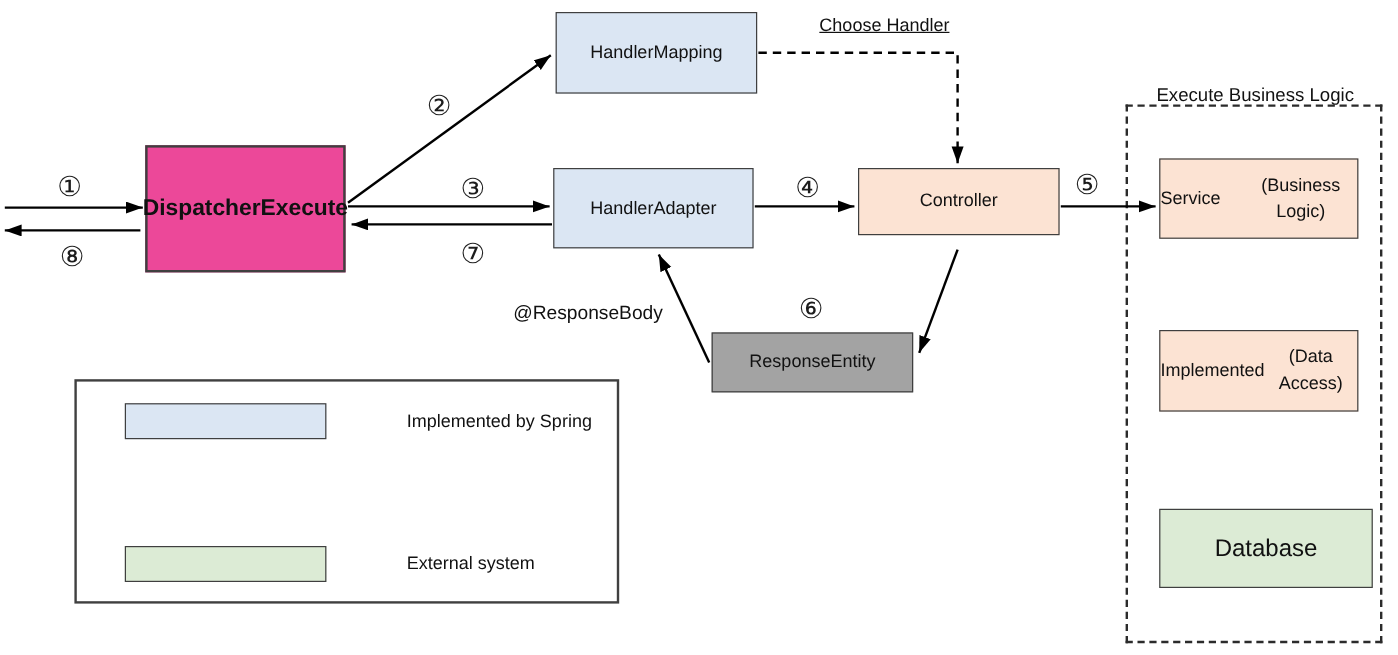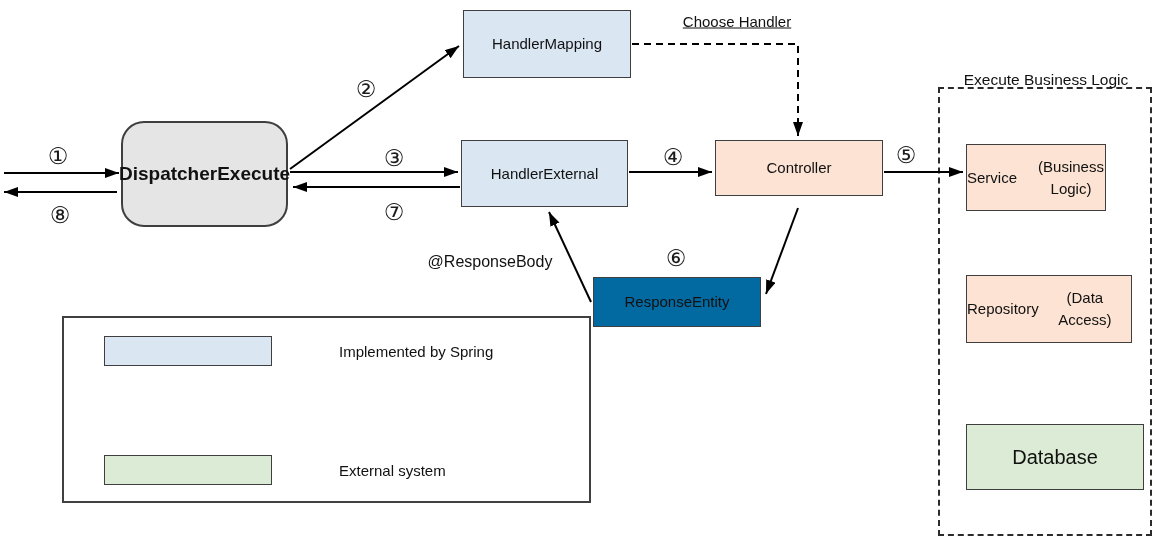--- a/index.html
+++ b/index.html
@@ -32,21 +32,21 @@
     line-height: 22px;
     z-index: 2;
   }
   .node.thick { border-width: 2px; }
   #dispatcher   { left: 121px; top: 121px; width: 167px; height: 106px;
                   font-weight: bold; font-size: 19px; line-height: 26px; }
   #handler-mapping { left: 463px; top: 10px;  width: 168px; height: 68px; }
   #handler-adapter { left: 461px; top: 140px; width: 167px; height: 67px; }
   #controller      { left: 715px; top: 140px; width: 168px; height: 56px; }
   #response-entity { left: 593px; top: 277px; width: 168px; height: 50px; }
-  #service         { left: 966px; top: 144px; width: 140px; height: 67px; gap: 20px; }
+  #service         { left: 966px; top: 132px; width: 166px; height: 67px; gap: 20px; }
   #repository      { left: 966px; top: 275px; width: 166px; height: 68px; }
   #database        { left: 966px; top: 424px; width: 178px; height: 66px;
                      font-size: 20px; }
   #business-group {
     position: absolute;
     left: 938px; top: 87px; width: 214px; height: 449px;
     border: 2px dashed #2b2b2b;
     z-index: 1;
   }
   .float-label {
@@ -71,21 +71,21 @@
   #num-1 { left: 58px;  top: 156px; }
   #num-8 { left: 60px;  top: 215px; }
   #num-2 { left: 366px; top: 89px;  }
   #num-3 { left: 394px; top: 158px; }
   #num-7 { left: 394px; top: 212px; }
   #num-4 { left: 673px; top: 157px; }
   #num-5 { left: 906px; top: 155px; }
   #num-6 { left: 676px; top: 258px; }
   #legend {
     position: absolute;
-    left: 62px; top: 316px; width: 529px; height: 187px;
+    left: 62px; top: 316px; width: 454px; height: 187px;
     border: 2px solid #404040;
     z-index: 2;
   }
   .legend-row { position: absolute; left: 40px; height: 30px; width: 420px; }
   .legend-row .swatch {
     position: absolute; left: 0; top: 0;
     width: 168px; height: 30px;
     border: 1.5px solid #3f3f3f;
   }
   .legend-row .legend-text {
@@ -98,50 +98,50 @@
   #legend-row-2 { top: 137px; padding-left: 40px; }
 </style>
 </head>
 <body>
 
 <div id="canvas">
 
   <div id="business-group"></div>
   <div class="float-label" id="lbl-group-title">Execute Business Logic</div>
 
-  <div class="node thick" id="dispatcher" style="background: #e5e5e5; border-radius: 23px;">
+  <div class="node thick" id="dispatcher" style="background: #ec4899;">
     <span>Dispatcher</span>
     <span>Execute</span>
   </div>
 
   <div class="node" id="handler-mapping" style="background: rgb(219, 230, 243);">
     <span>Handler</span>
     <span>Mapping</span>
   </div>
 
   <div class="node" id="handler-adapter" style="background: rgb(219, 230, 243);">
     <span>Handler</span>
-    <span>External</span>
+    <span>Adapter</span>
   </div>
 
   <div class="node" id="controller" style="background: rgb(252, 227, 211);">
     <span>Controller</span>
   </div>
 
-  <div class="node" id="response-entity" style="background: #0369a1; text-align: center;">
+  <div class="node" id="response-entity" style="background: #a3a3a3; text-align: center;">
     <span>ResponseEntity</span>
   </div>
 
   <div class="node" id="service" style="background: rgb(252, 227, 211);">
     <span>Service</span>
     <span>(Business Logic)</span>
   </div>
 
   <div class="node" id="repository" style="background: rgb(252, 227, 211);">
-    <span>Repository</span>
+    <span>Implemented</span>
     <span>(Data Access)</span>
   </div>
 
   <div class="node" id="database" style="background: rgb(220, 235, 213);">
     <span>Database</span>
   </div>
 
   <div class="step-num" id="num-1">①</div>
   <div class="step-num" id="num-2">②</div>
   <div class="step-num" id="num-3">③</div>

